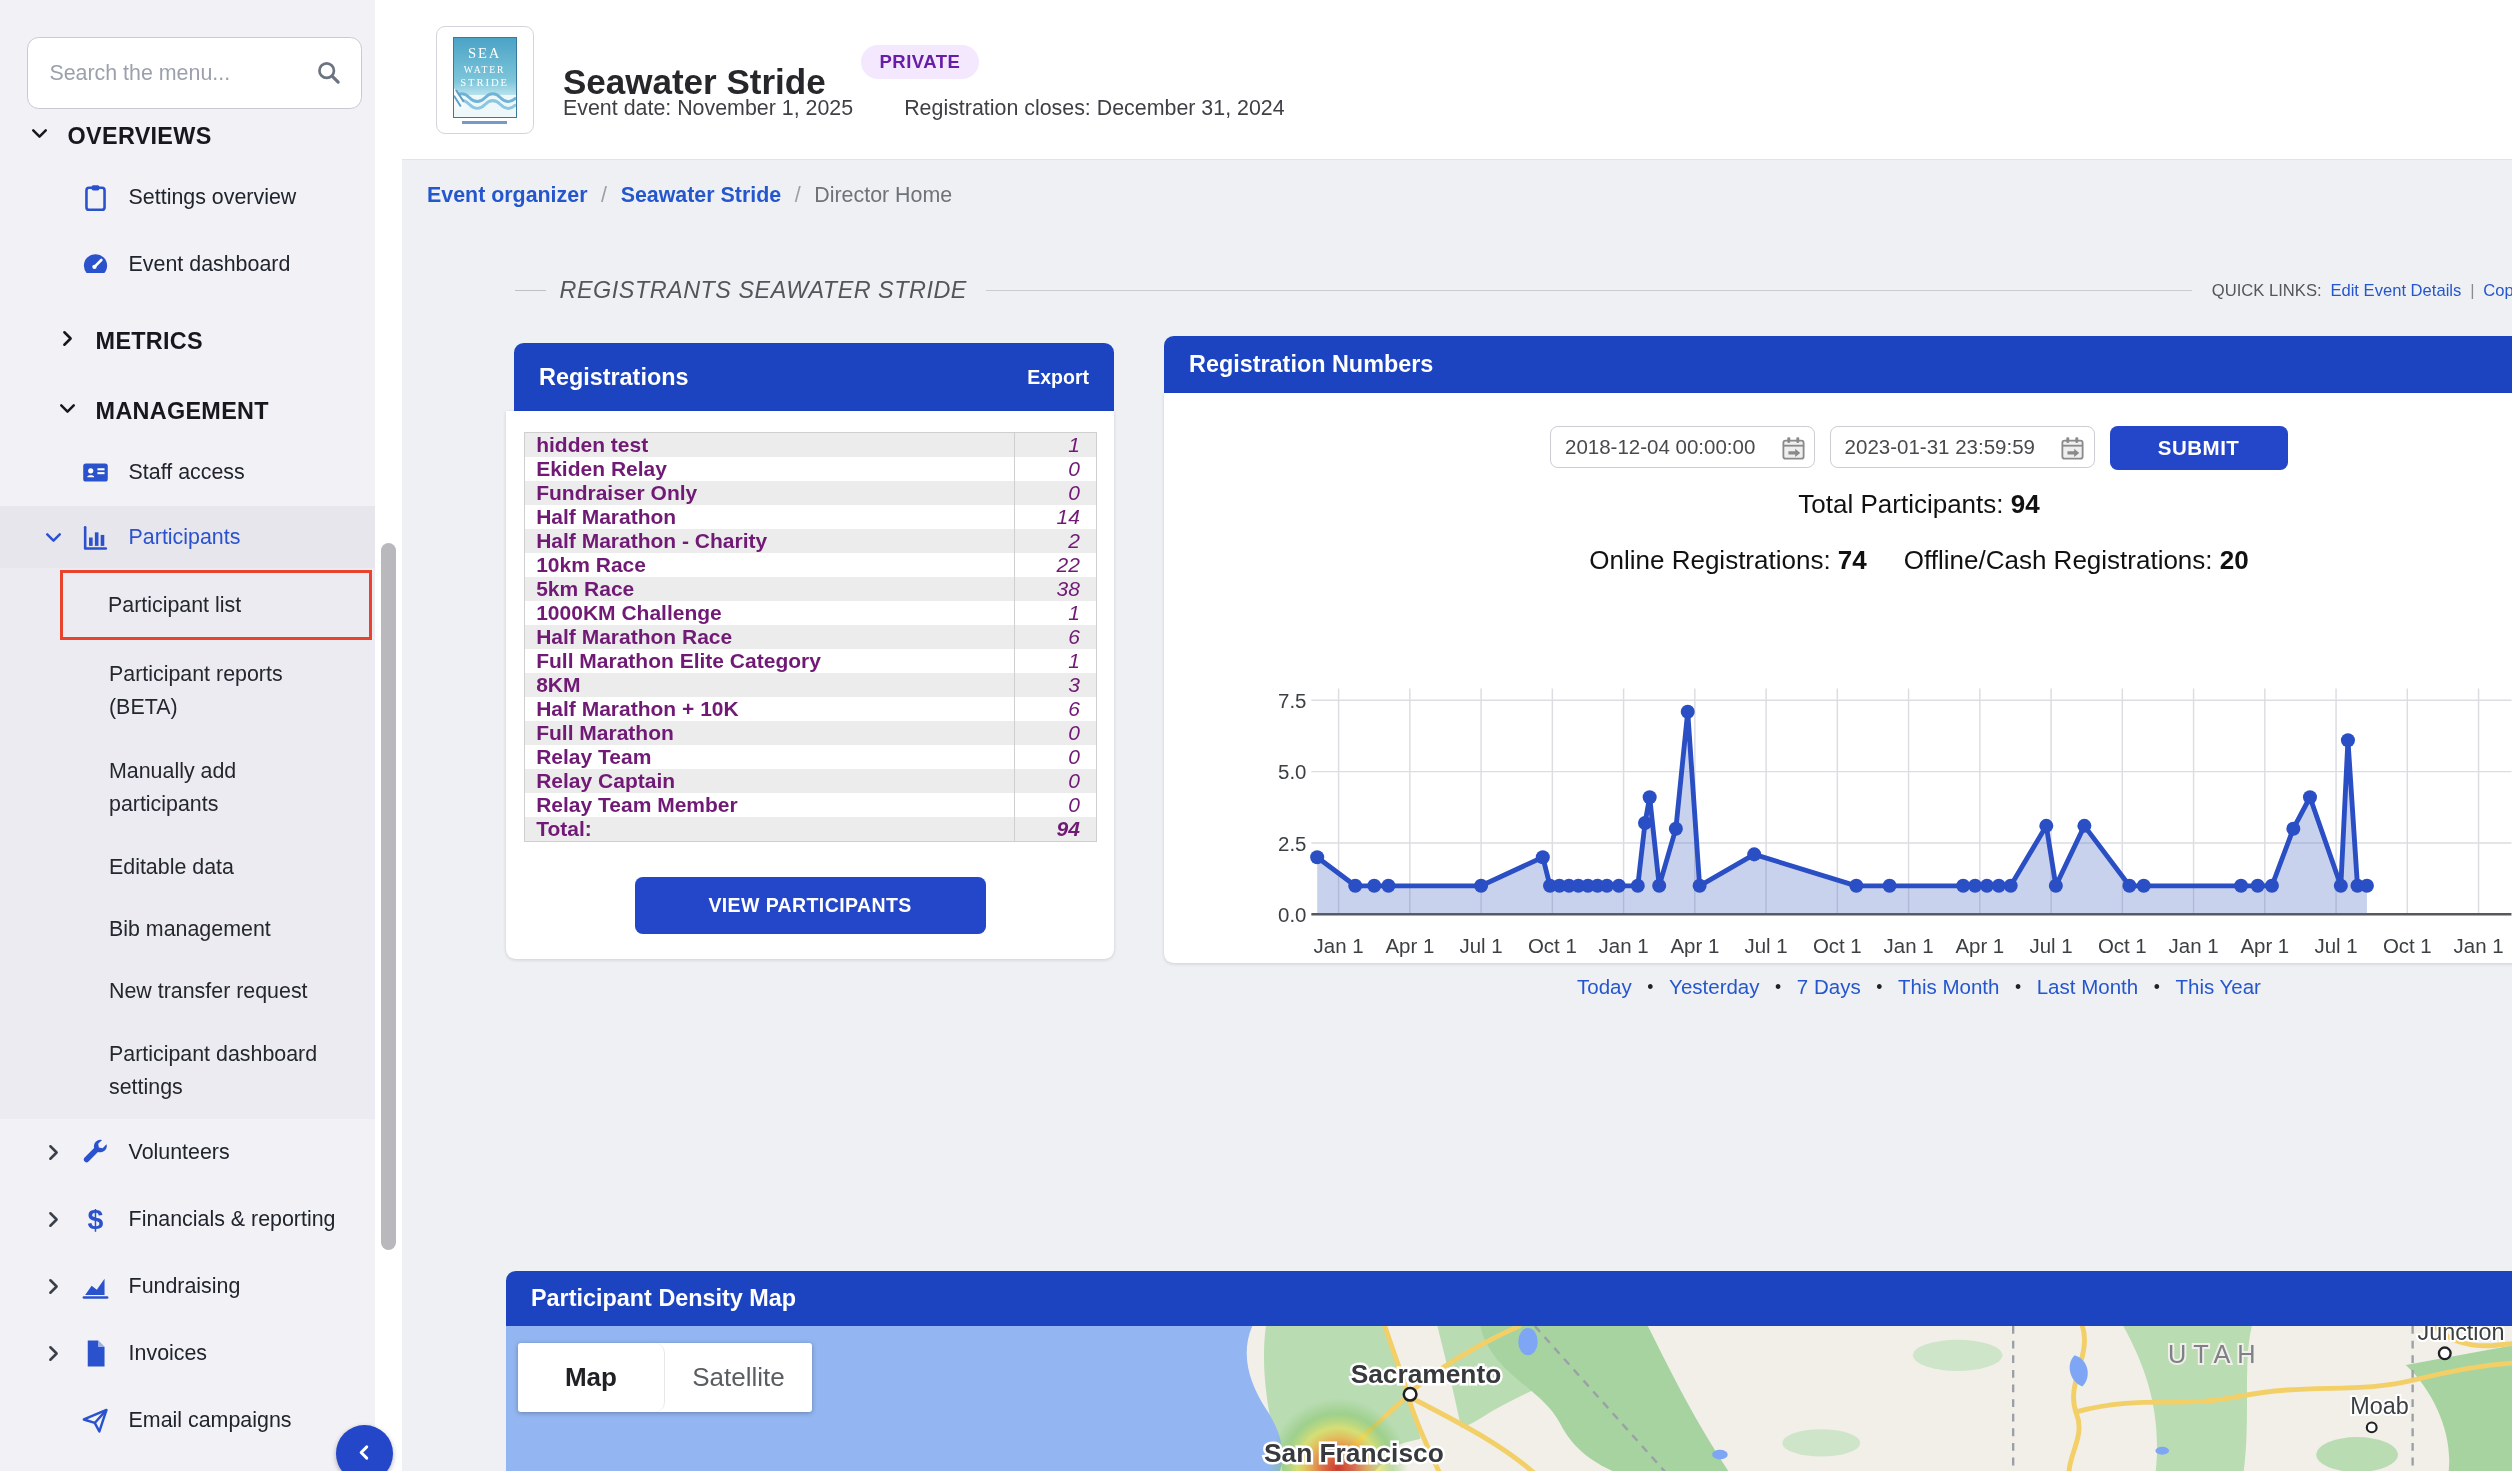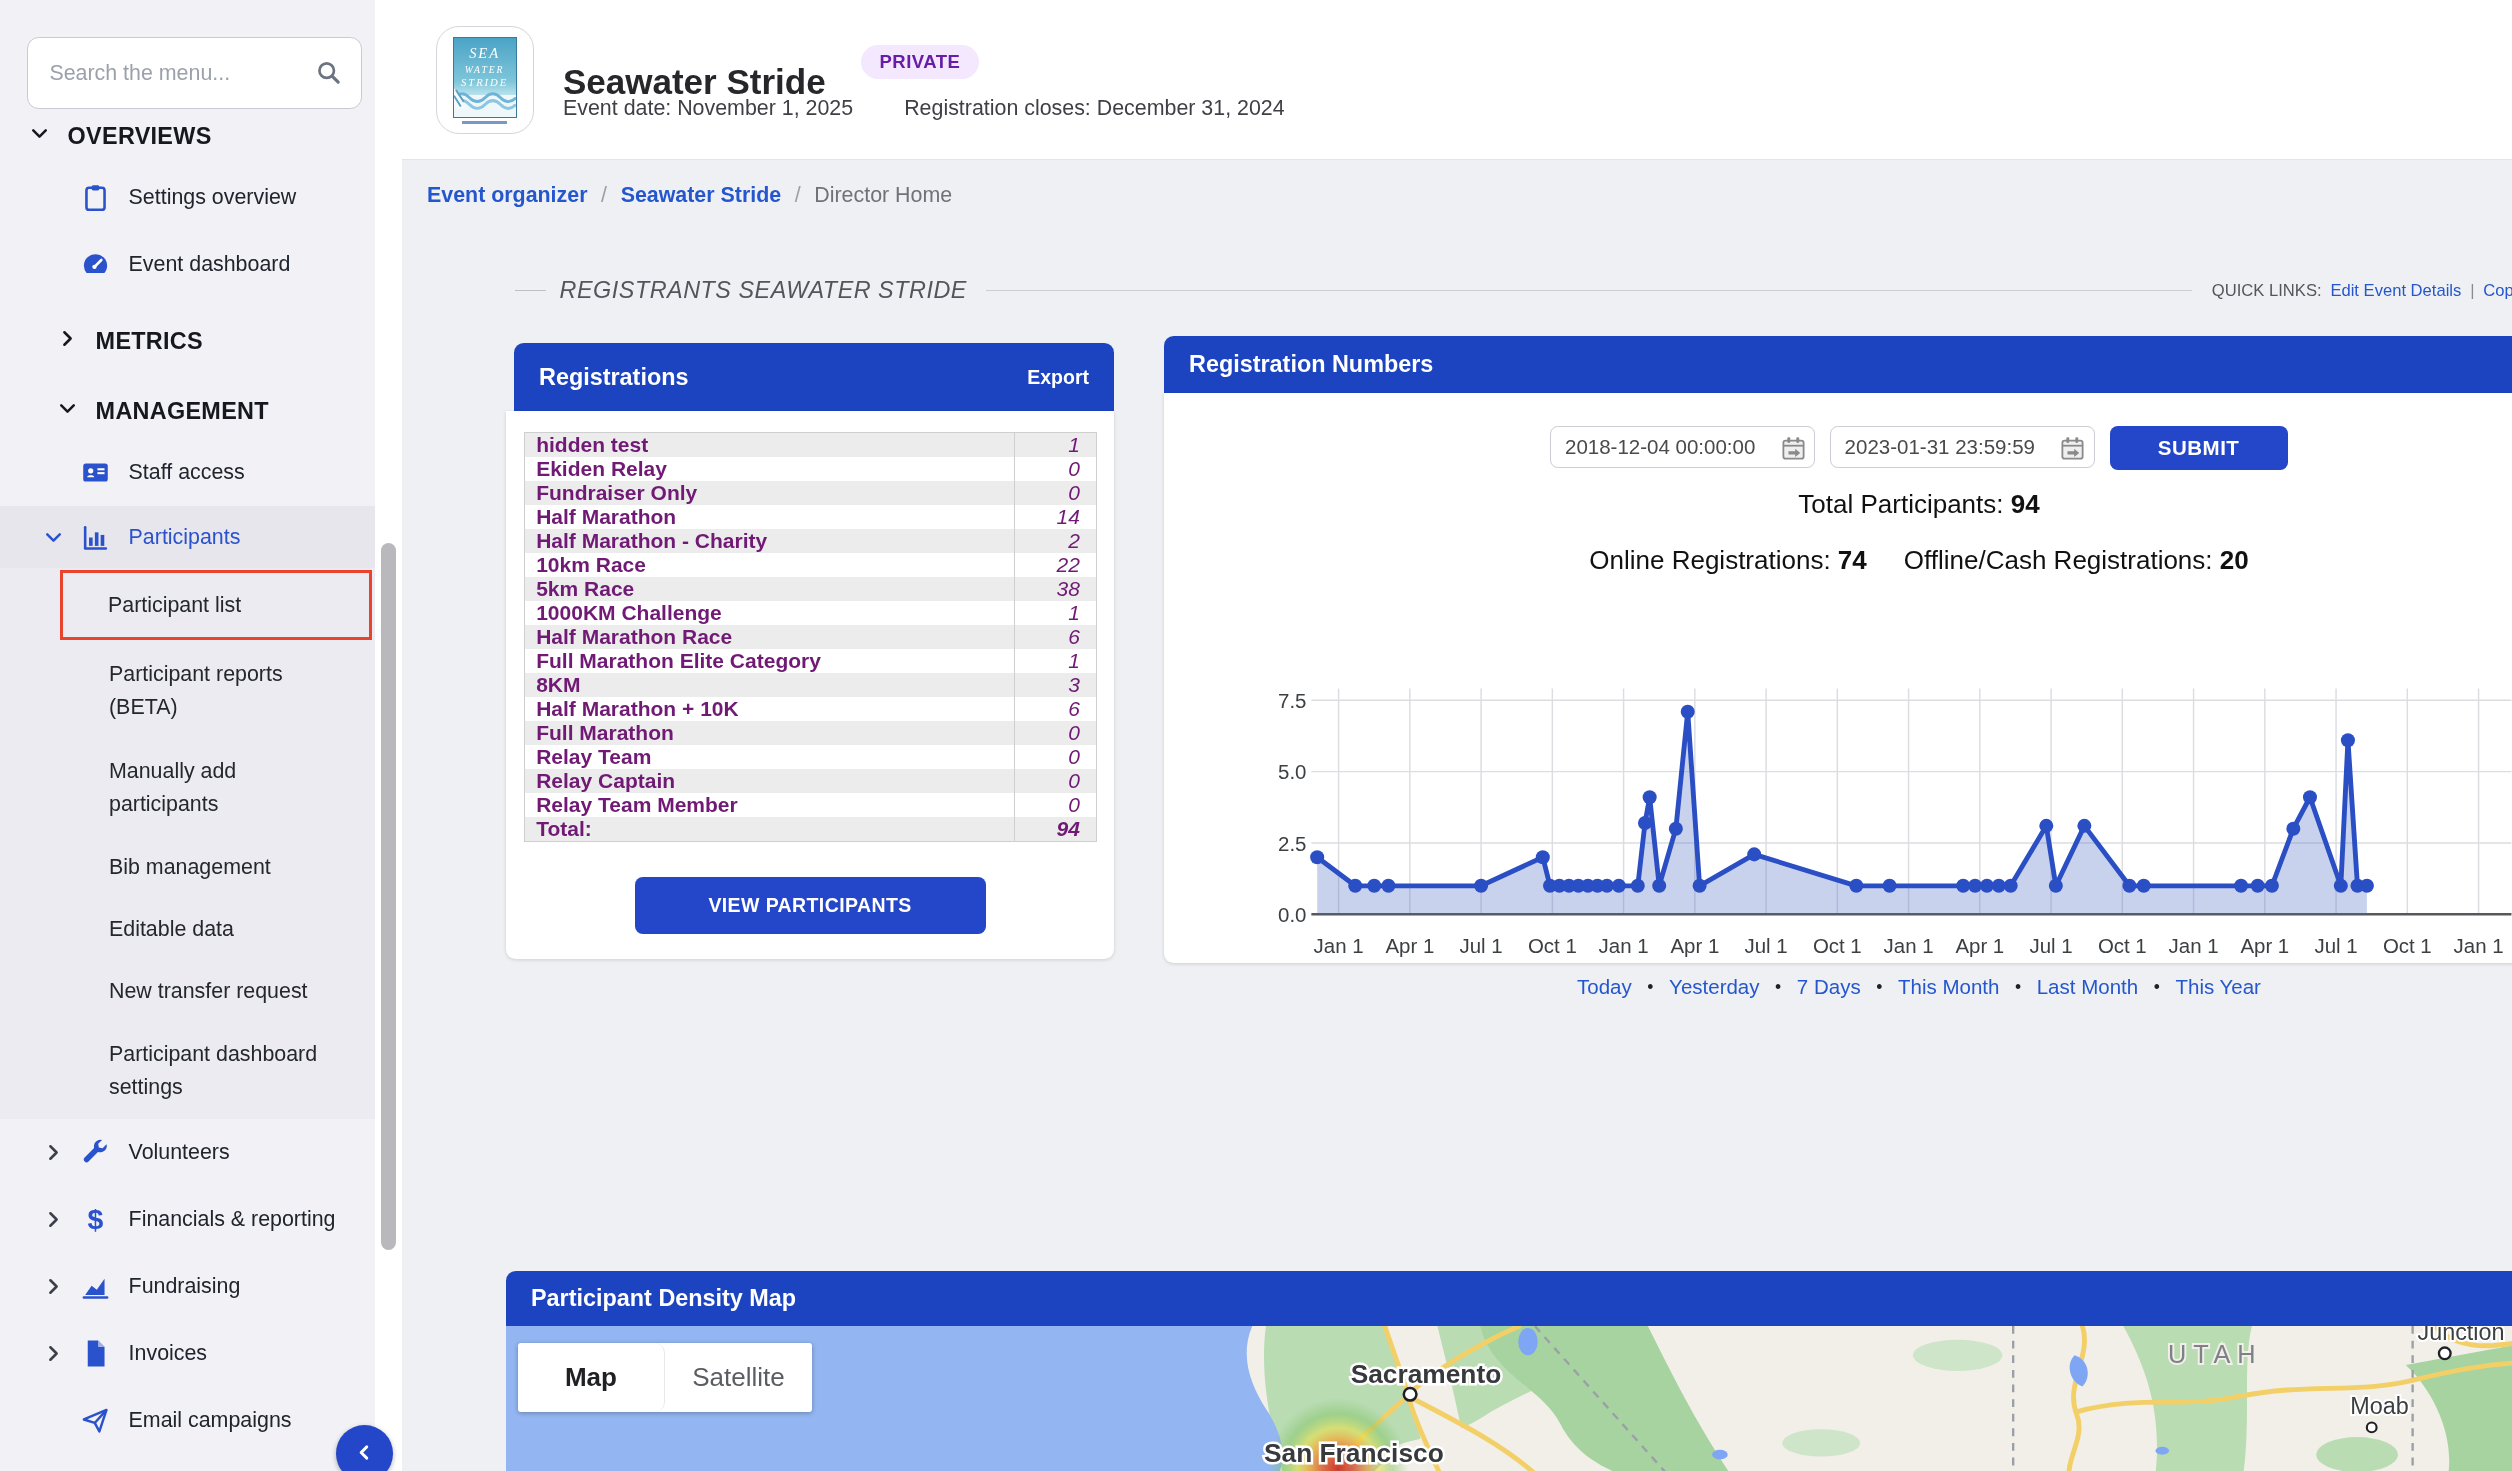--- a/index.html
+++ b/index.html
@@ -30,21 +30,21 @@
   .sub-item.two{min-height:97px;padding-top:7.8px;padding-bottom:7.8px;line-height:1.55;align-items:center;padding-right:47px;}
   .boxed-wrap{height:74px;display:flex;align-items:center;}
   .boxed{margin-left:60px;width:312px;height:70px;border:3.9px solid #e8432c;display:flex;align-items:center;
     padding-left:45px;font-size:21.4px;color:#24272e;cursor:pointer;}
   .collapse-btn{position:absolute;left:336px;top:1425px;width:57px;height:57px;border-radius:50%;
     background:#2446c9;z-index:9;display:flex;align-items:center;justify-content:center;
     box-shadow:0 1.9px 5.8px rgba(0,0,0,.3);cursor:pointer;border:none;}
 
   
   .topbar{position:absolute;left:402px;top:0;width:2110px;height:160px;background:#fff;border-bottom:1px solid #e4e4e8;}
-  .logo-tile{position:absolute;left:34px;top:26px;width:98px;height:108px;border:1.9px solid #d4d4dc;border-radius:23px;background:#fff;font-style:italic;}
+  .logo-tile{position:absolute;left:34px;top:26px;width:98px;height:108px;border:1.9px solid #d4d4dc;border-radius:9px;background:#fff;}
   .poster{position:absolute;left:15.6px;top:9.7px;width:64px;height:81px;border:1px solid #39799b;
     background:linear-gradient(180deg,#4ba3c6 0%,#7ec6da 55%,#b9e2ec 72%,#eef8fb 72%);}
   .poster .ln{display:block;text-align:center;color:#fff;font-family:"Liberation Serif","DejaVu Serif",serif;letter-spacing:1.9px;}
   .logo-caption{position:absolute;left:25px;top:94px;width:45px;height:2.9px;background:#3a6fb0;opacity:.7;}
   .evt-title{position:absolute;left:161px;top:39px;font-size:35px;font-weight:bold;color:#27272b;}
   .badge{position:absolute;left:459px;top:45px;height:34px;border-radius:17.5px;background:#f3e8fd;color:#681da8;
     font-size:18.5px;font-weight:bold;display:flex;align-items:center;padding:0 18.5px;letter-spacing:0.5px;}
   .evt-meta{position:absolute;left:161px;top:96px;font-size:21.4px;color:#3f3f46;display:flex;gap:51px;}
 
   
@@ -215,24 +215,24 @@
               <span>Participant list</span>
             </div>
           </div>
           <div class="sub-item two">
             <span>Participant reports (BETA)</span>
           </div>
           <div class="sub-item two">
             <span>Manually add participants</span>
           </div>
           <div class="sub-item">
+            <span>Editable data</span>
+          </div>
+          <div class="sub-item">
             <span>Bib management</span>
-          </div>
-          <div class="sub-item">
-            <span>Editable data</span>
           </div>
           <div class="sub-item">
             <span>New transfer request</span>
           </div>
           <div class="sub-item two">
             <span>Participant dashboard settings</span>
           </div>
         </div>
         <div class="s-item">
           <span class="chev-slot">

